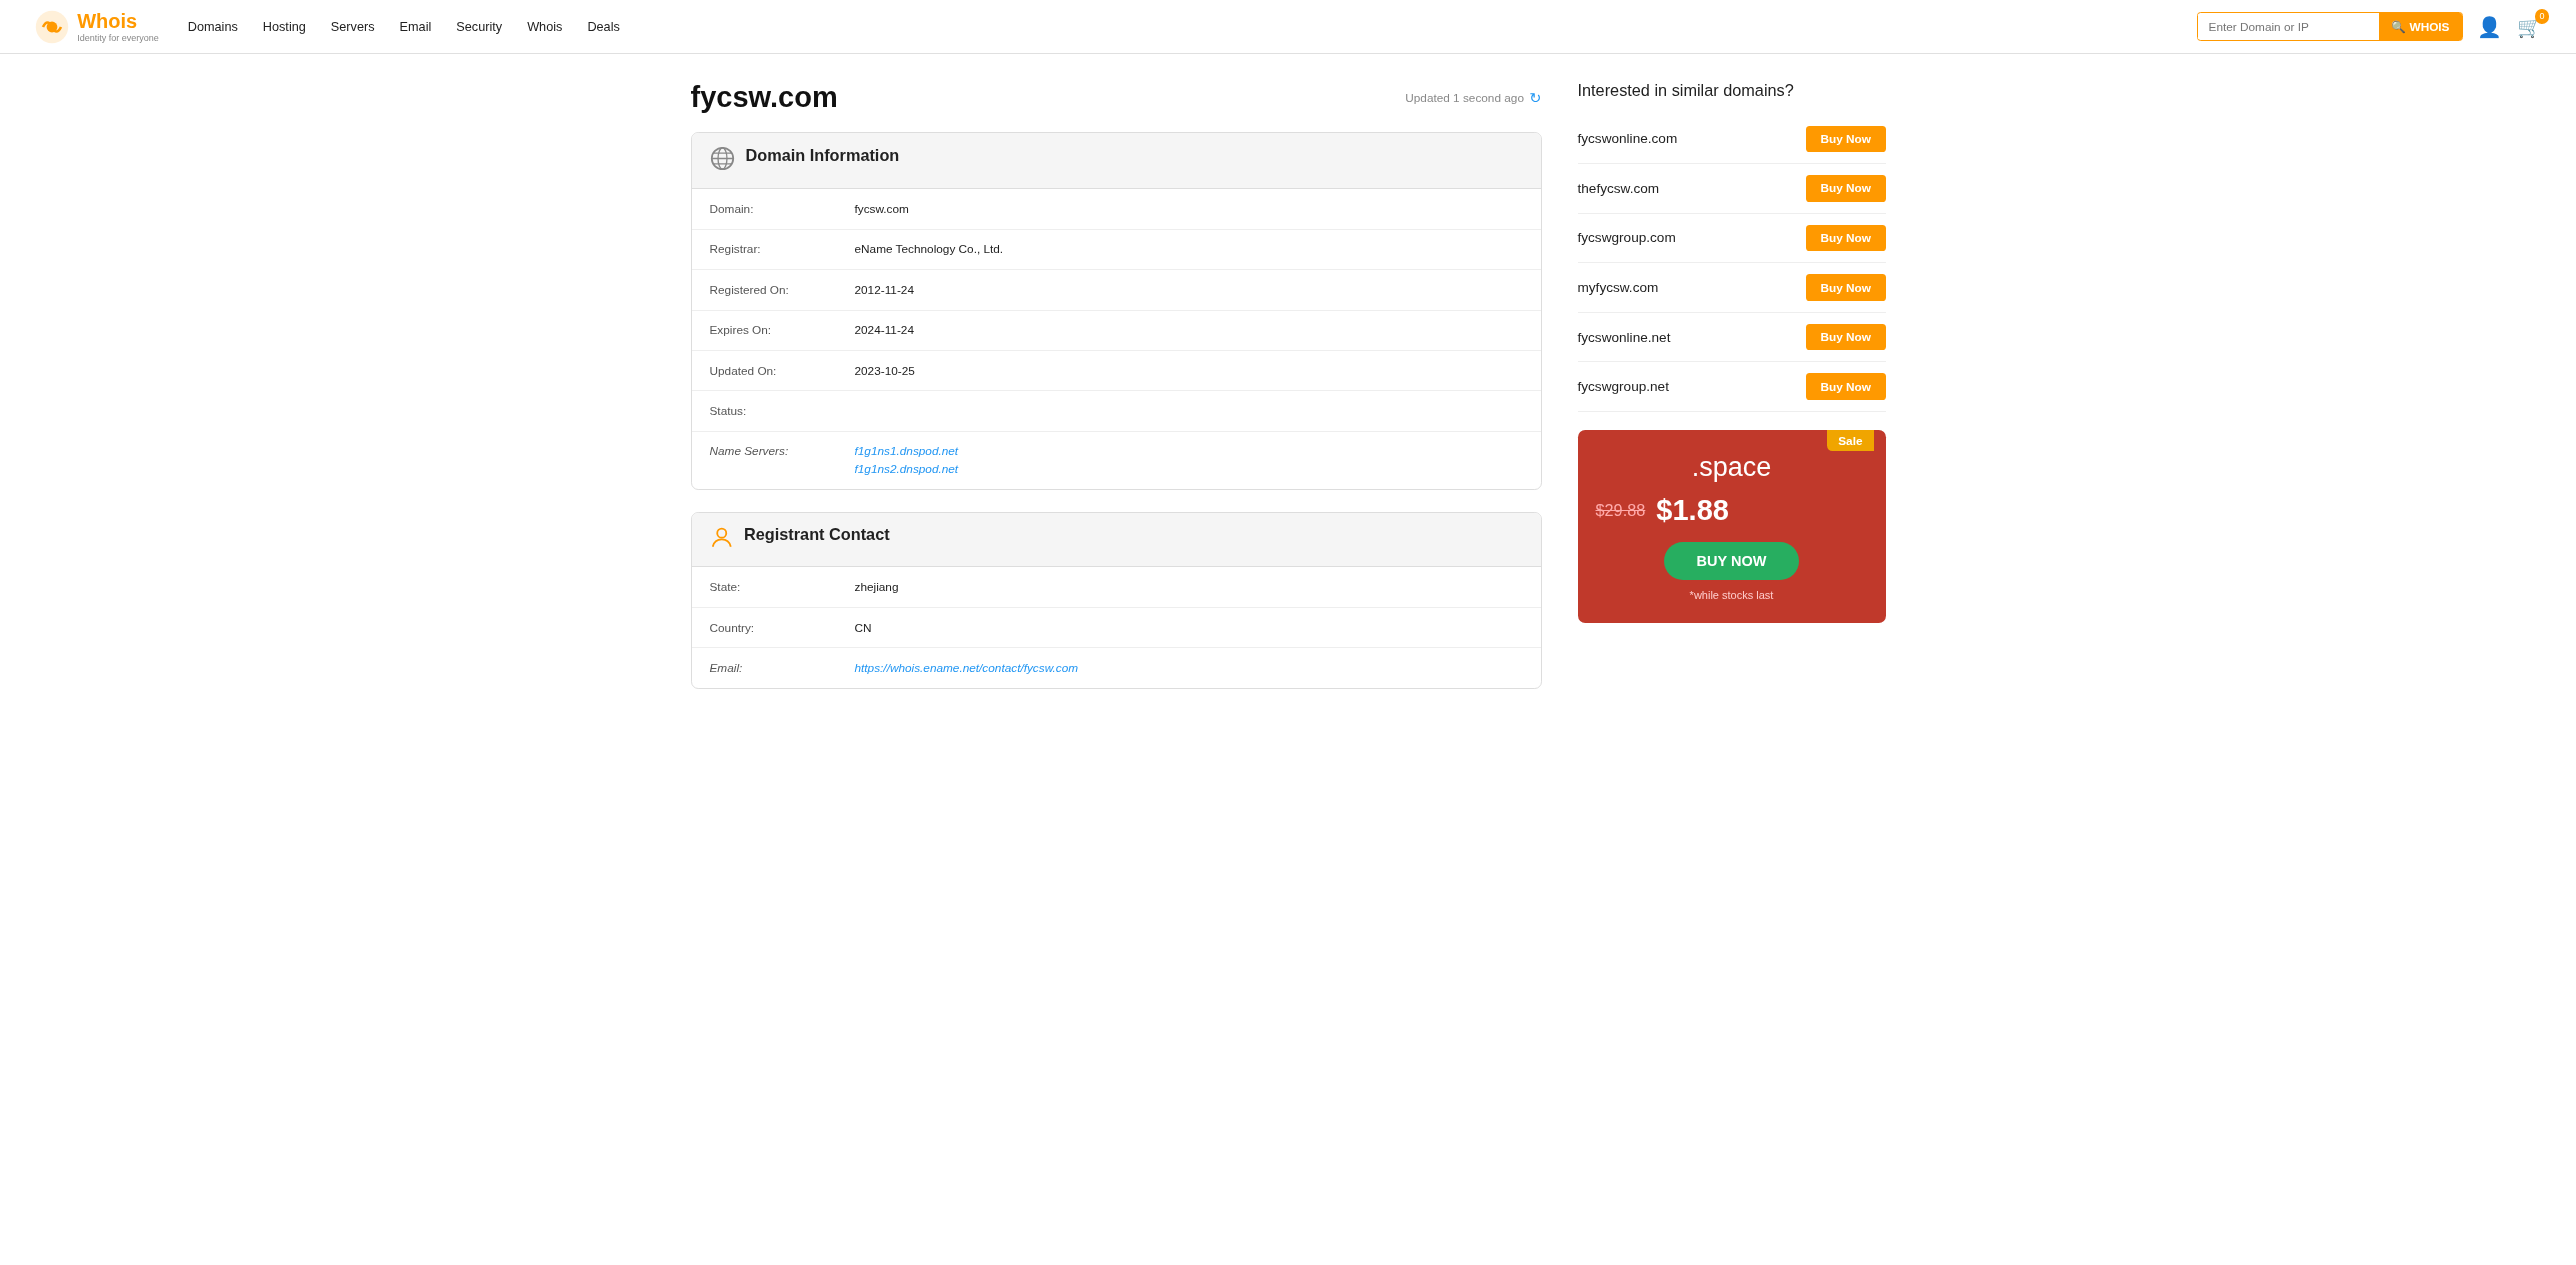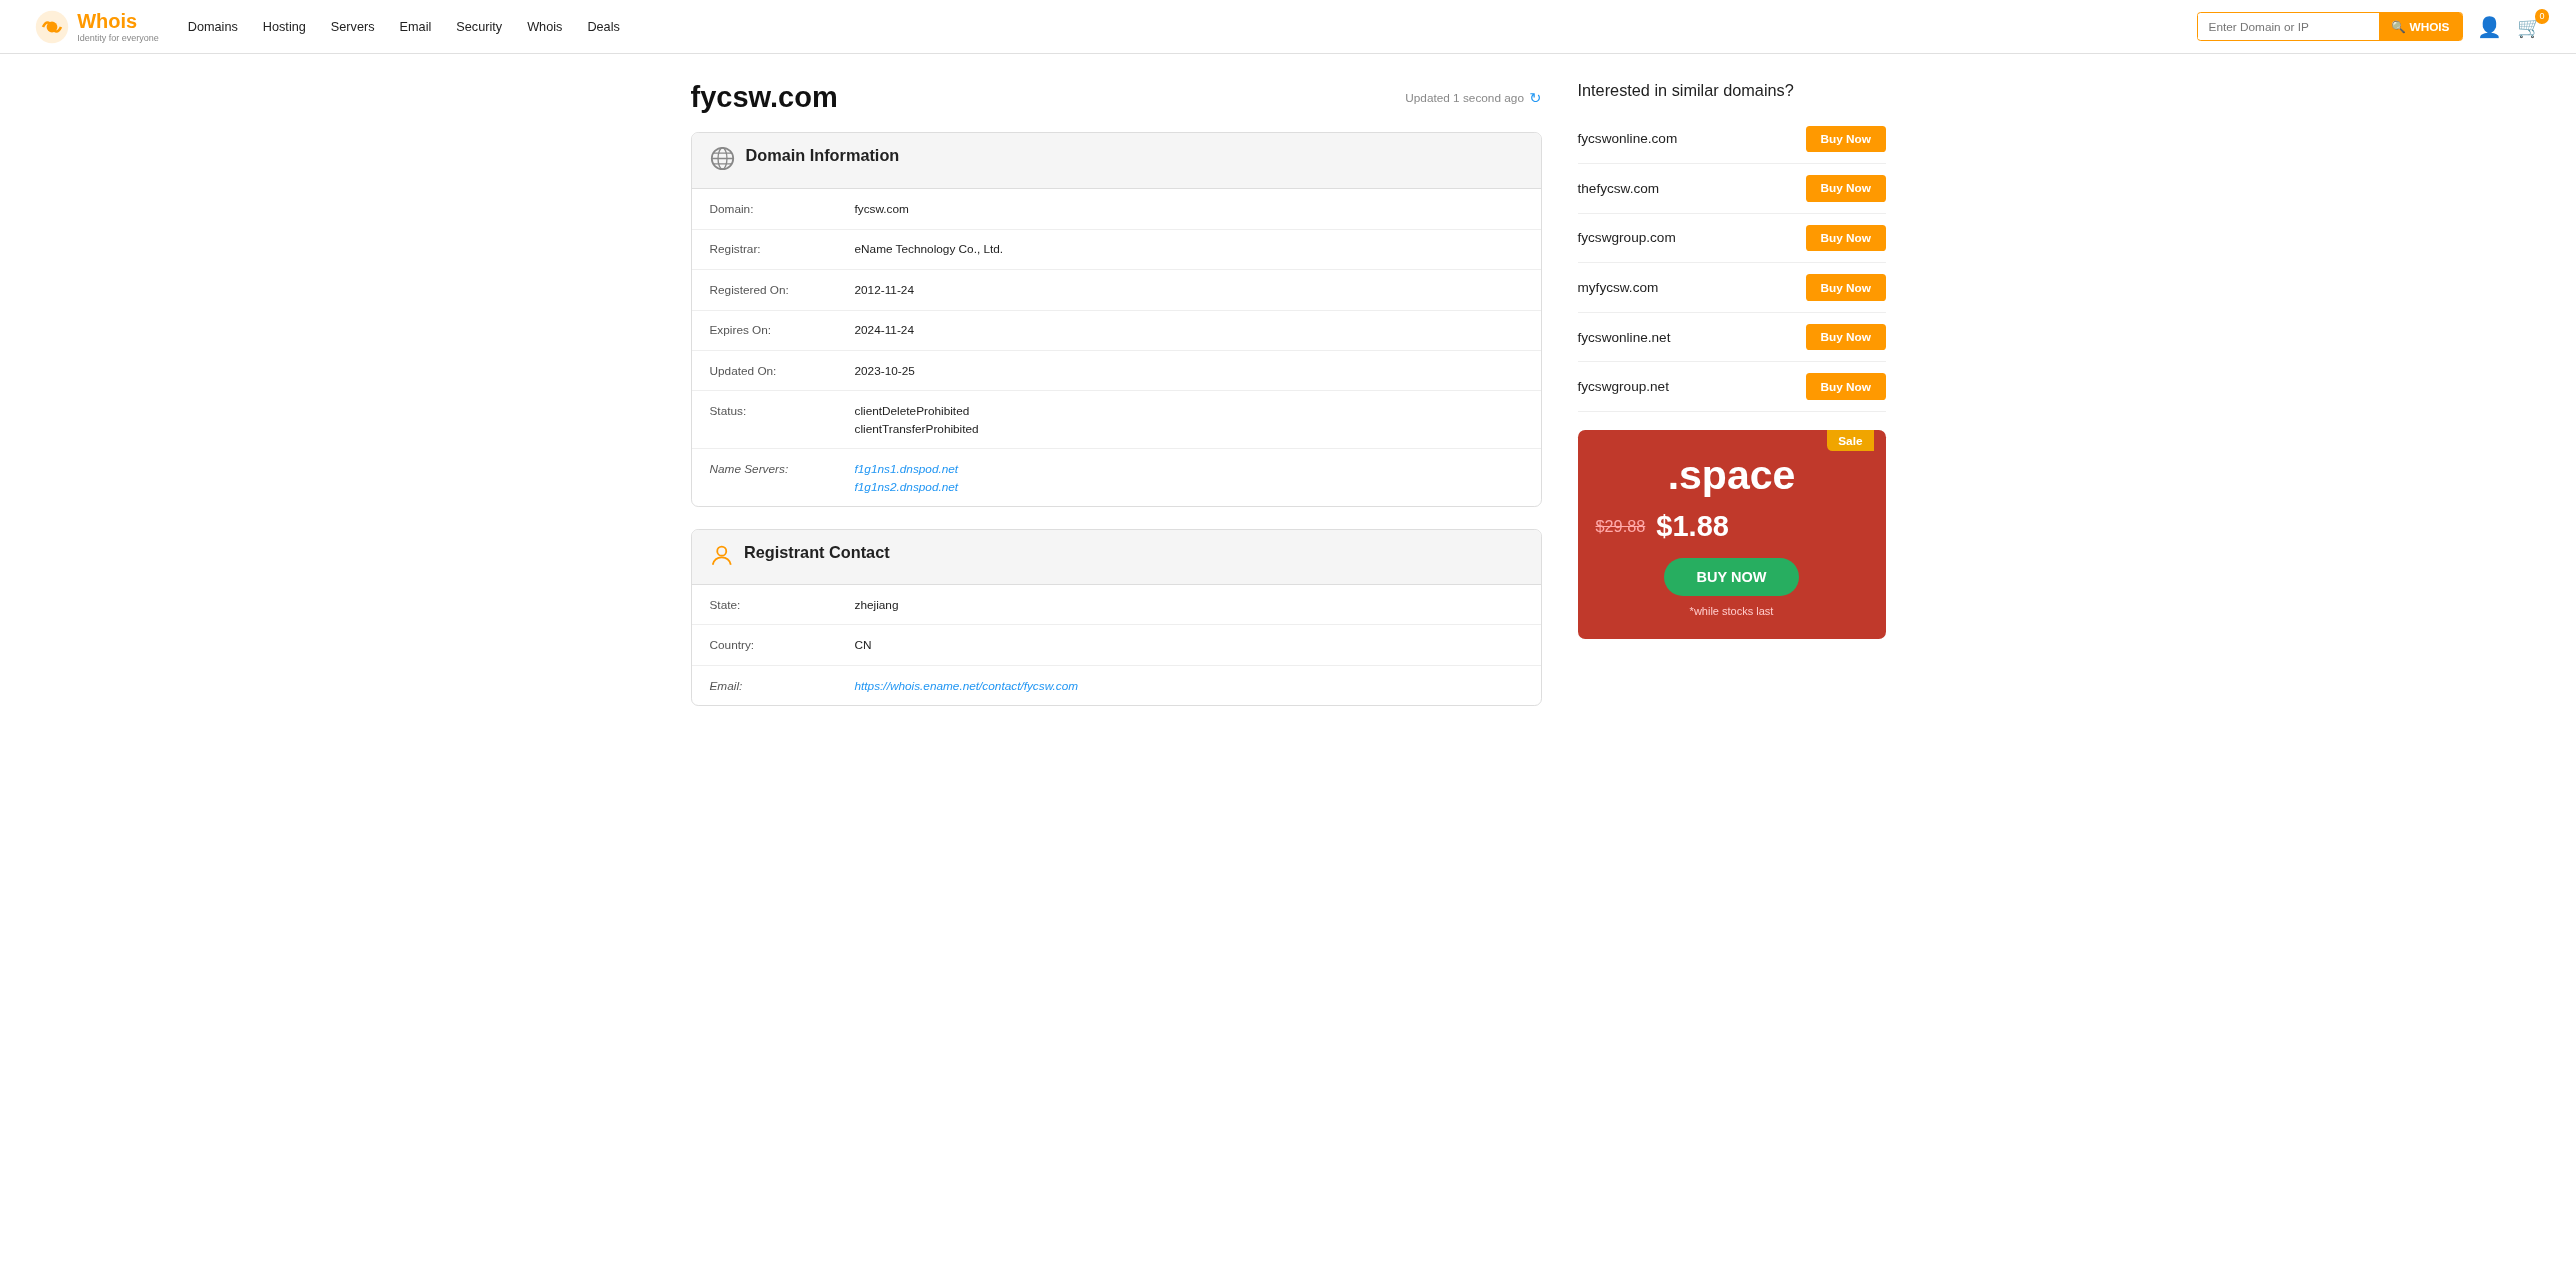--- a/index.html
+++ b/index.html
@@ -235,22 +235,22 @@
       top: 0;
       right: 12px;
       background: #f0a500;
       color: #fff;
       font-size: 11.8px;
       font-weight: bold;
       padding: 3.6px 11px;
       border-bottom-left-radius: 5.4px;
     }
     .space-domain {
-      font-size: 41px;
-      font-weight: bold;
+      font-size: 27px;
+      font-weight: normal;
       color: #fff;
       margin-bottom: 11px;
     }
     .pricing-row {
       display: flex;
       align-items: center;
       justify-content: flex-start;
       gap: 11px;
       margin-bottom: 14.5px;
     }
@@ -374,24 +374,20 @@
           <span class="info-value">2024-11-24</span>
         </div>
 
         <div class="info-row">
           <span class="info-label">Updated On:</span>
           <span class="info-value">2023-10-25</span>
         </div>
 
         <div class="info-row">
           <span class="info-label">Status:</span>
-          <span class="info-value multi-line">
-            <span>clientDeleteProhibited</span>
-            <span>clientTransferProhibited</span>
-          </span>
         </div>
 
         <div class="info-row">
           <span class="info-label">Name Servers:</span>
           <span class="info-value multi-line link-style">
             <span>f1g1ns1.dnspod.net</span>
             <span>f1g1ns2.dnspod.net</span>
           </span>
         </div>
       </div>

